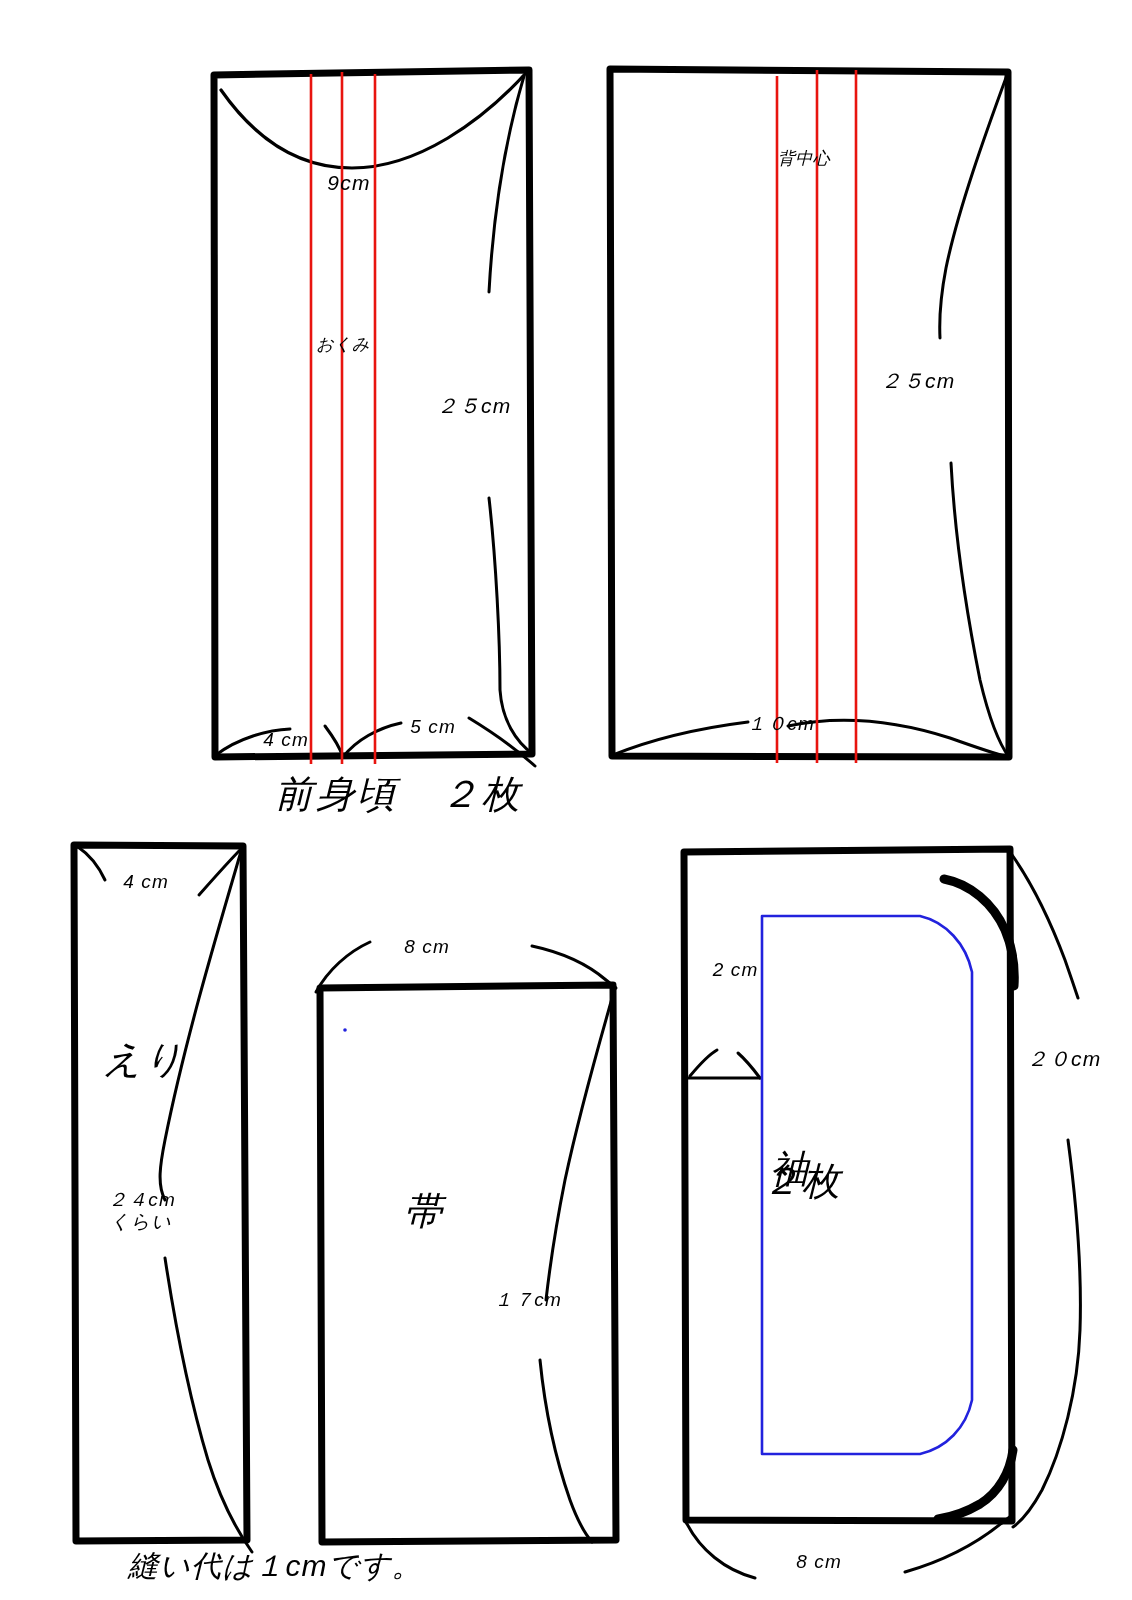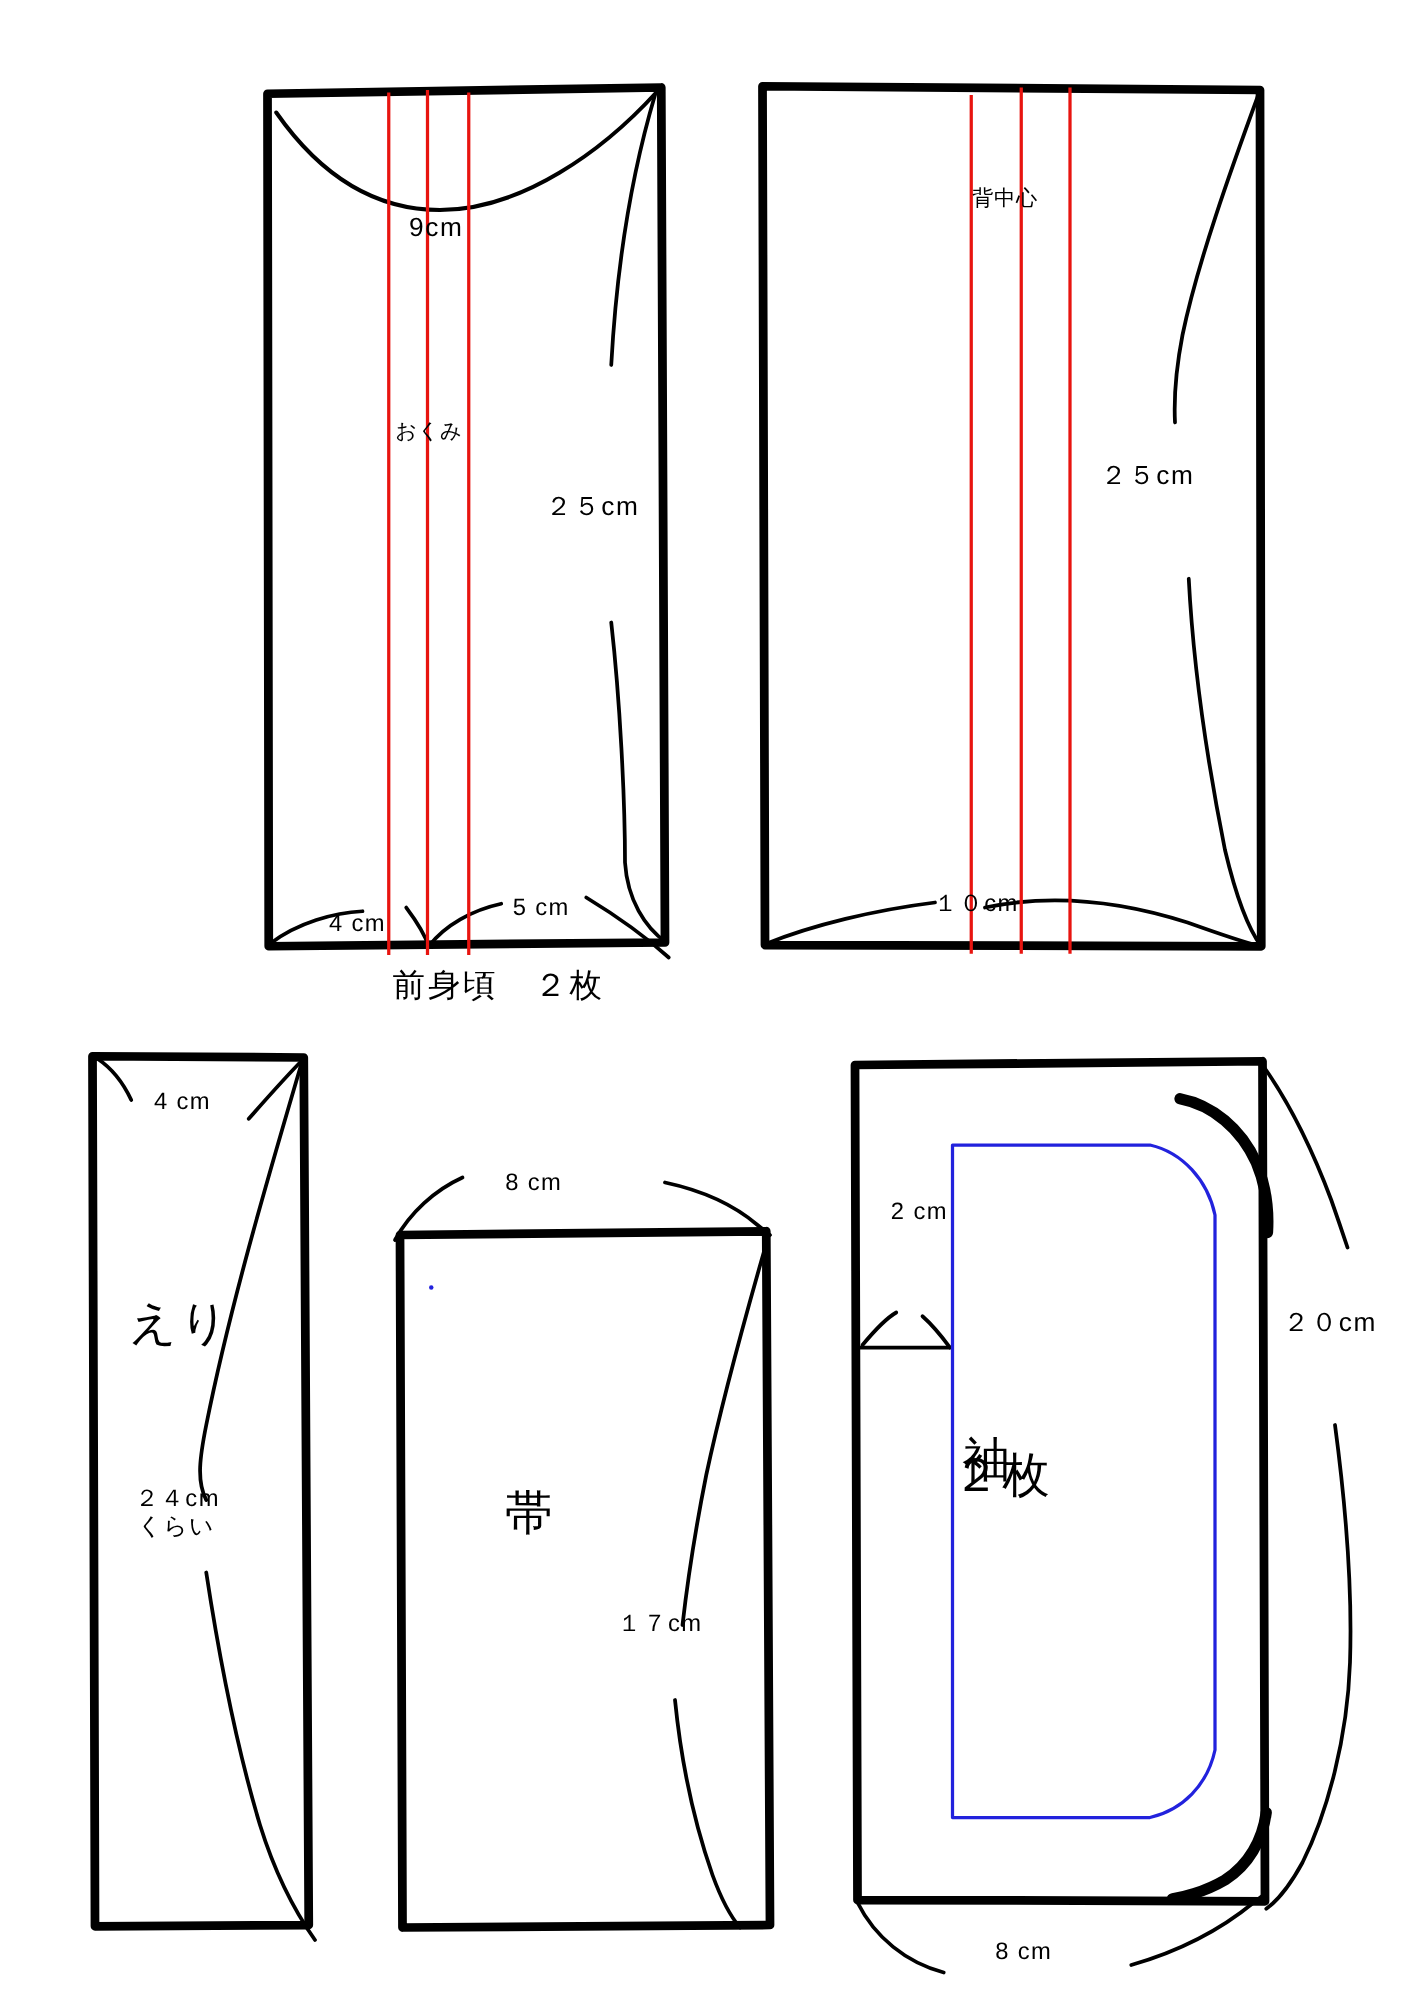--- a/index.html
+++ b/index.html
@@ -25,24 +25,25 @@
     width: 1132px;
     height: 1600px;
   }
   .lbl {
     position: absolute;
     white-space: pre;
     line-height: 1.05;
     font-family: "Liberation Sans", "DejaVu Sans", sans-serif;
     color: #000;
     letter-spacing: 0.06em;
+    font-style: italic;
   }
   .dim { font-size: 21px; }
   .dim-sm { font-size: 19px; }
-  .piece-name { font-size: 26px; letter-spacing: 0.09em; }
+  .piece-name { font-size: 38px; letter-spacing: 0.09em; }
   .piece-name-big { font-size: 38px; letter-spacing: 0.05em; }
   .note { font-size: 30px; letter-spacing: 0.04em; }
   .redtag { font-size: 17px; letter-spacing: 0.03em; }
   .ctr { text-align: center; transform: translateX(-50%); }
 </style>
 </head>
 <body>
 
 <div id="page">
 
@@ -164,14 +165,15 @@
   <div class="lbl dim-sm ctr" style="left:712px; top:960px;padding-left:47px;">2 cm</div>
 
   <div class="lbl dim ctr" style="left:1064px; top:1048px;">２０cm</div>
 
   <div class="lbl piece-name-big" style="left:770px; top:1150px;">袖</div>
 
   <div class="lbl piece-name-big" style="left:762px; top:1162px;">２枚</div>
 
   <div class="lbl dim-sm ctr" style="left:819px; top:1552px;">8 cm</div>
 
+  <div class="lbl note" style="left:128px; top:1550px;">縫い代は１cmです。</div>
 
 </div>
 
 </body></html>

